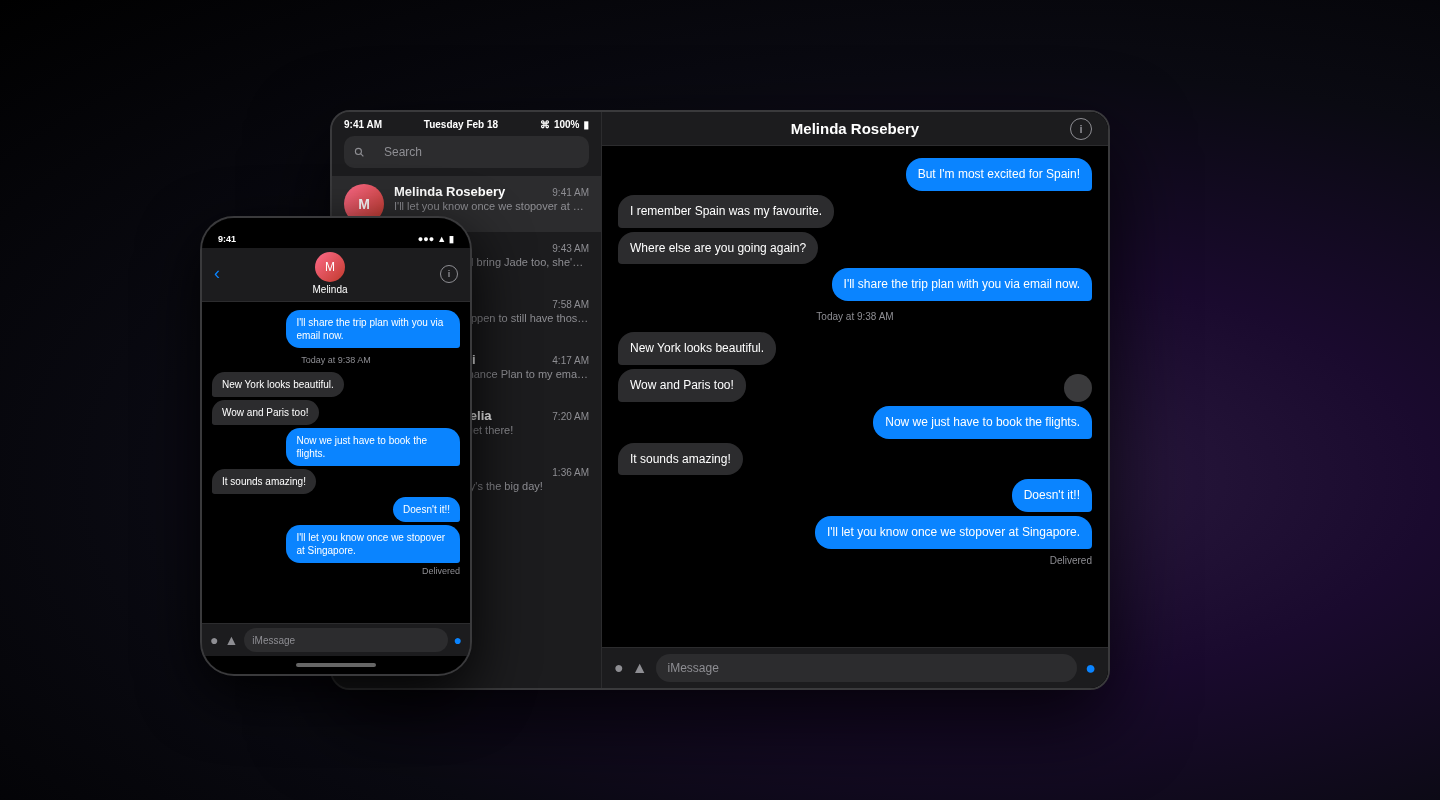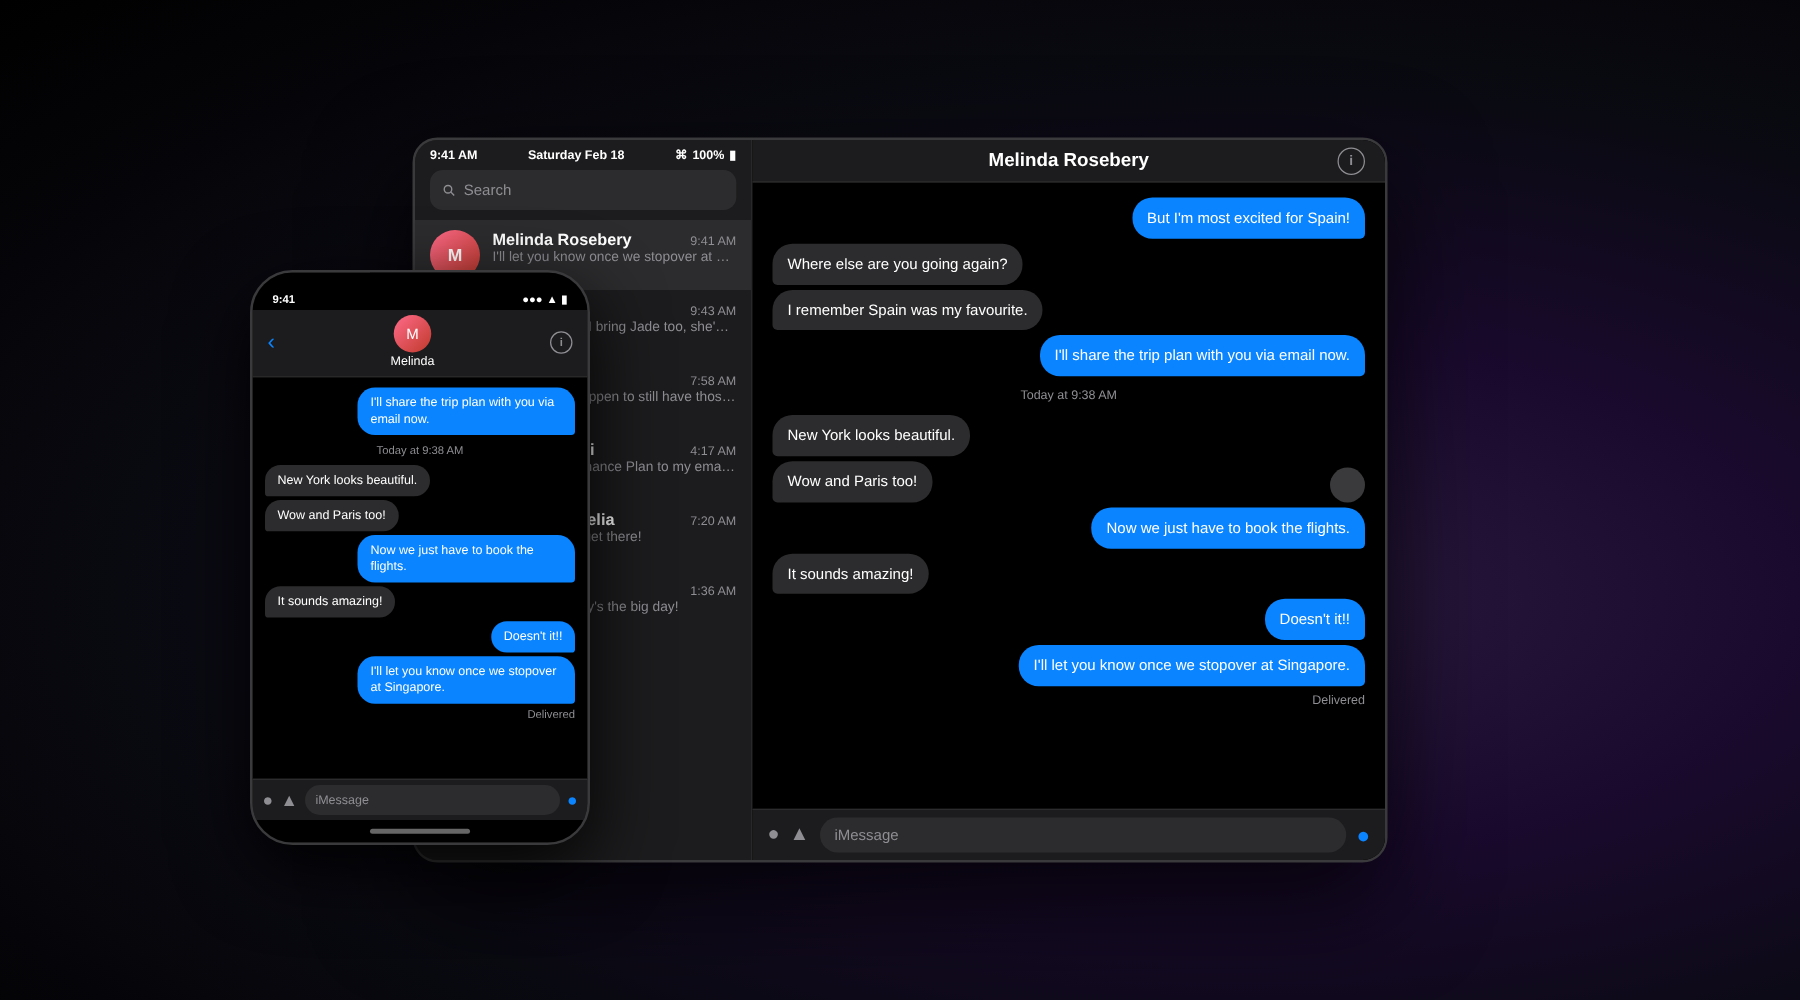--- a/index.html
+++ b/index.html
@@ -89,21 +89,21 @@
     }
 
     .search-bar {
       margin: 0 12px 8px;
       background: #2c2c2e;
       border-radius: 10px;
       height: 30px;
       display: flex;
       align-items: center;
       padding: 16px 10px;
-      gap: 6px;
+      gap: 19px;
     }
 
     .search-bar span {
       font-size: 12px;
       color: #8e8e93;
     }
 
     .conversation-list {
       flex: 1;
       overflow: hidden;
@@ -498,21 +498,21 @@
   </style>
 </head>
 <body>
 
 <div class="ipad">
   <div class="ipad-inner">
 
     <div class="ipad-sidebar">
       <div class="ipad-status-bar">
         <span>9:41 AM</span>
-        <span>Saturday Feb 18</span>
+        <span>Tuesday Feb 18</span>
         <div class="status-right">
           <span>⌘</span>
           <span>100%</span>
           <span>▮</span>
         </div>
       </div>
       <div class="search-bar">
         <svg width="11" height="11" viewBox="0 0 20 20" fill="#8e8e93">
           <circle cx="8" cy="8" r="5.5" stroke="#8e8e93" stroke-width="2" fill="none"></circle>
           <line x1="12.5" y1="12.5" x2="17" y2="17" stroke="#8e8e93" stroke-width="2"></line>
@@ -583,22 +583,22 @@
       </div>
     </div>
 
     <div class="ipad-chat">
       <div class="chat-header">
         <span class="chat-name">Melinda Rosebery</span>
         <div class="chat-info-btn">i</div>
       </div>
       <div class="chat-messages">
         <div class="bubble bubble-sent">But I'm most excited for Spain!</div>
+        <div class="bubble bubble-recv">I remember Spain was my favourite.</div>
         <div class="bubble bubble-recv">Where else are you going again?</div>
-        <div class="bubble bubble-recv">I remember Spain was my favourite.</div>
         <div class="bubble bubble-sent">I'll share the trip plan with you via email now.</div>
         <div class="time-label">Today at 9:38 AM</div>
         <div style="display:flex; gap: 10px; align-items: flex-start;">
           <div style="display: flex; flex-direction: column; gap: 4px; flex:1;">
             <div class="bubble bubble-recv">New York looks beautiful.</div>
             <div class="bubble bubble-recv">Wow and Paris too!</div>
           </div>
           <div class="scroll-indicator"></div>
         </div>
         <div class="bubble bubble-sent">Now we just have to book the flights.</div>

